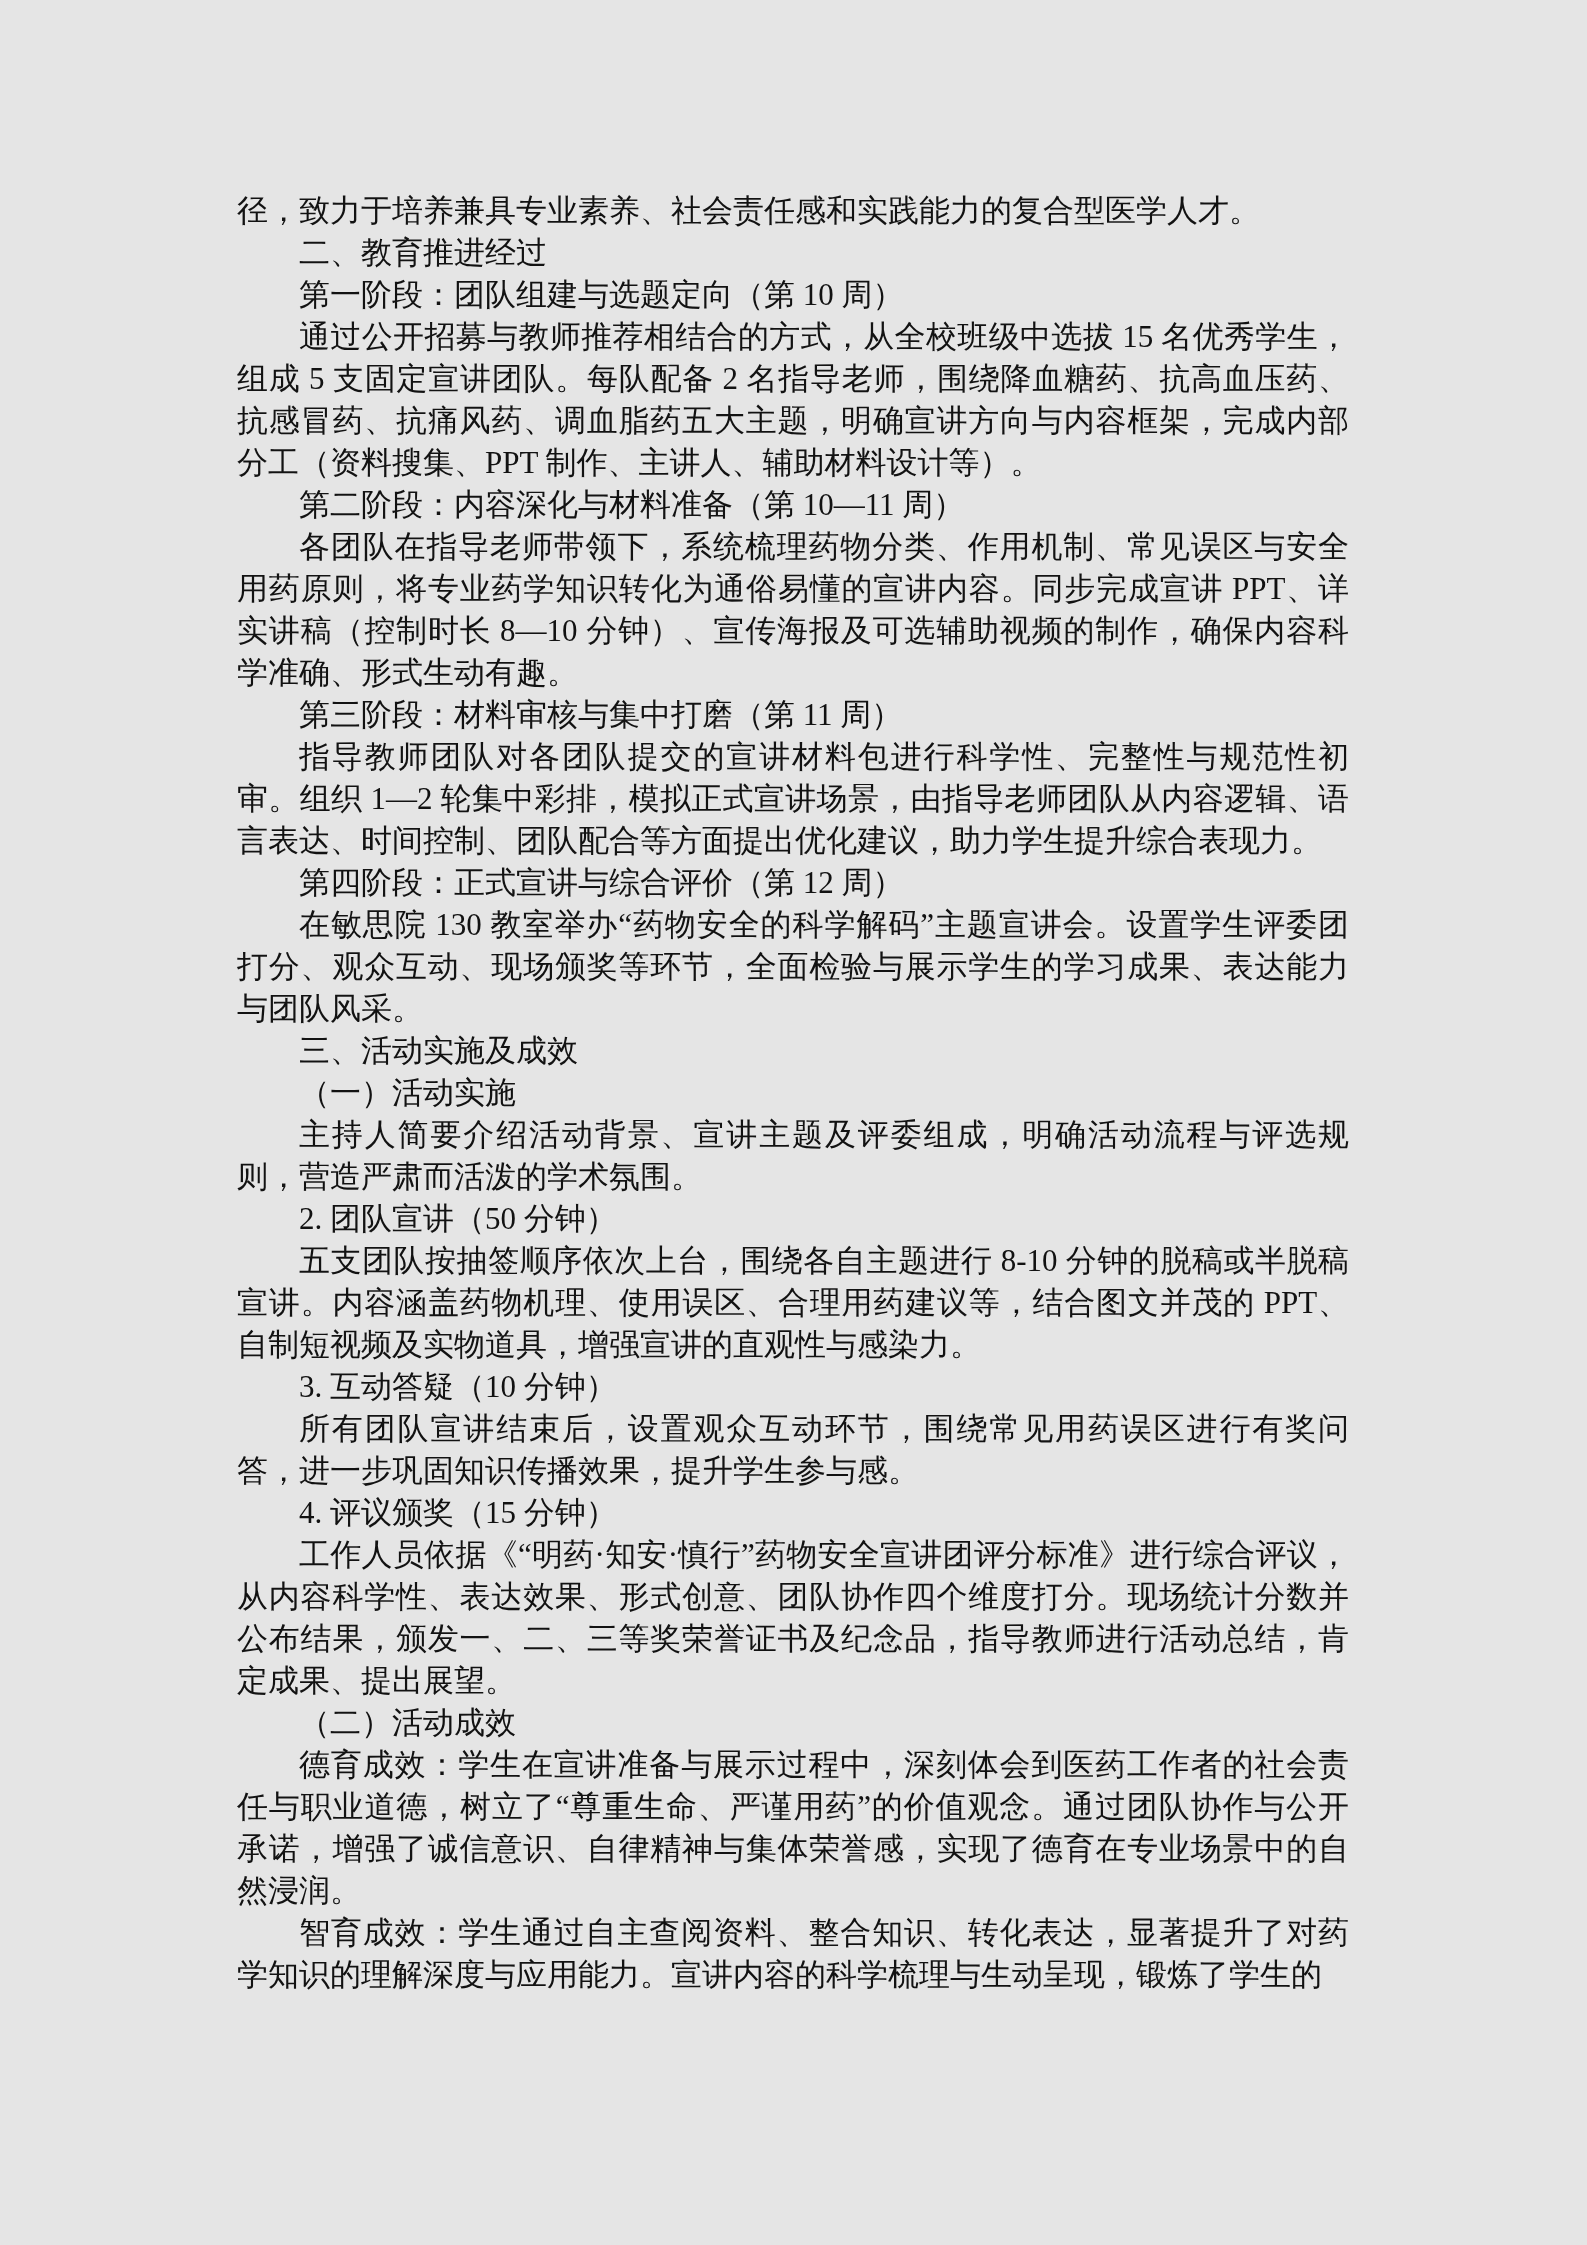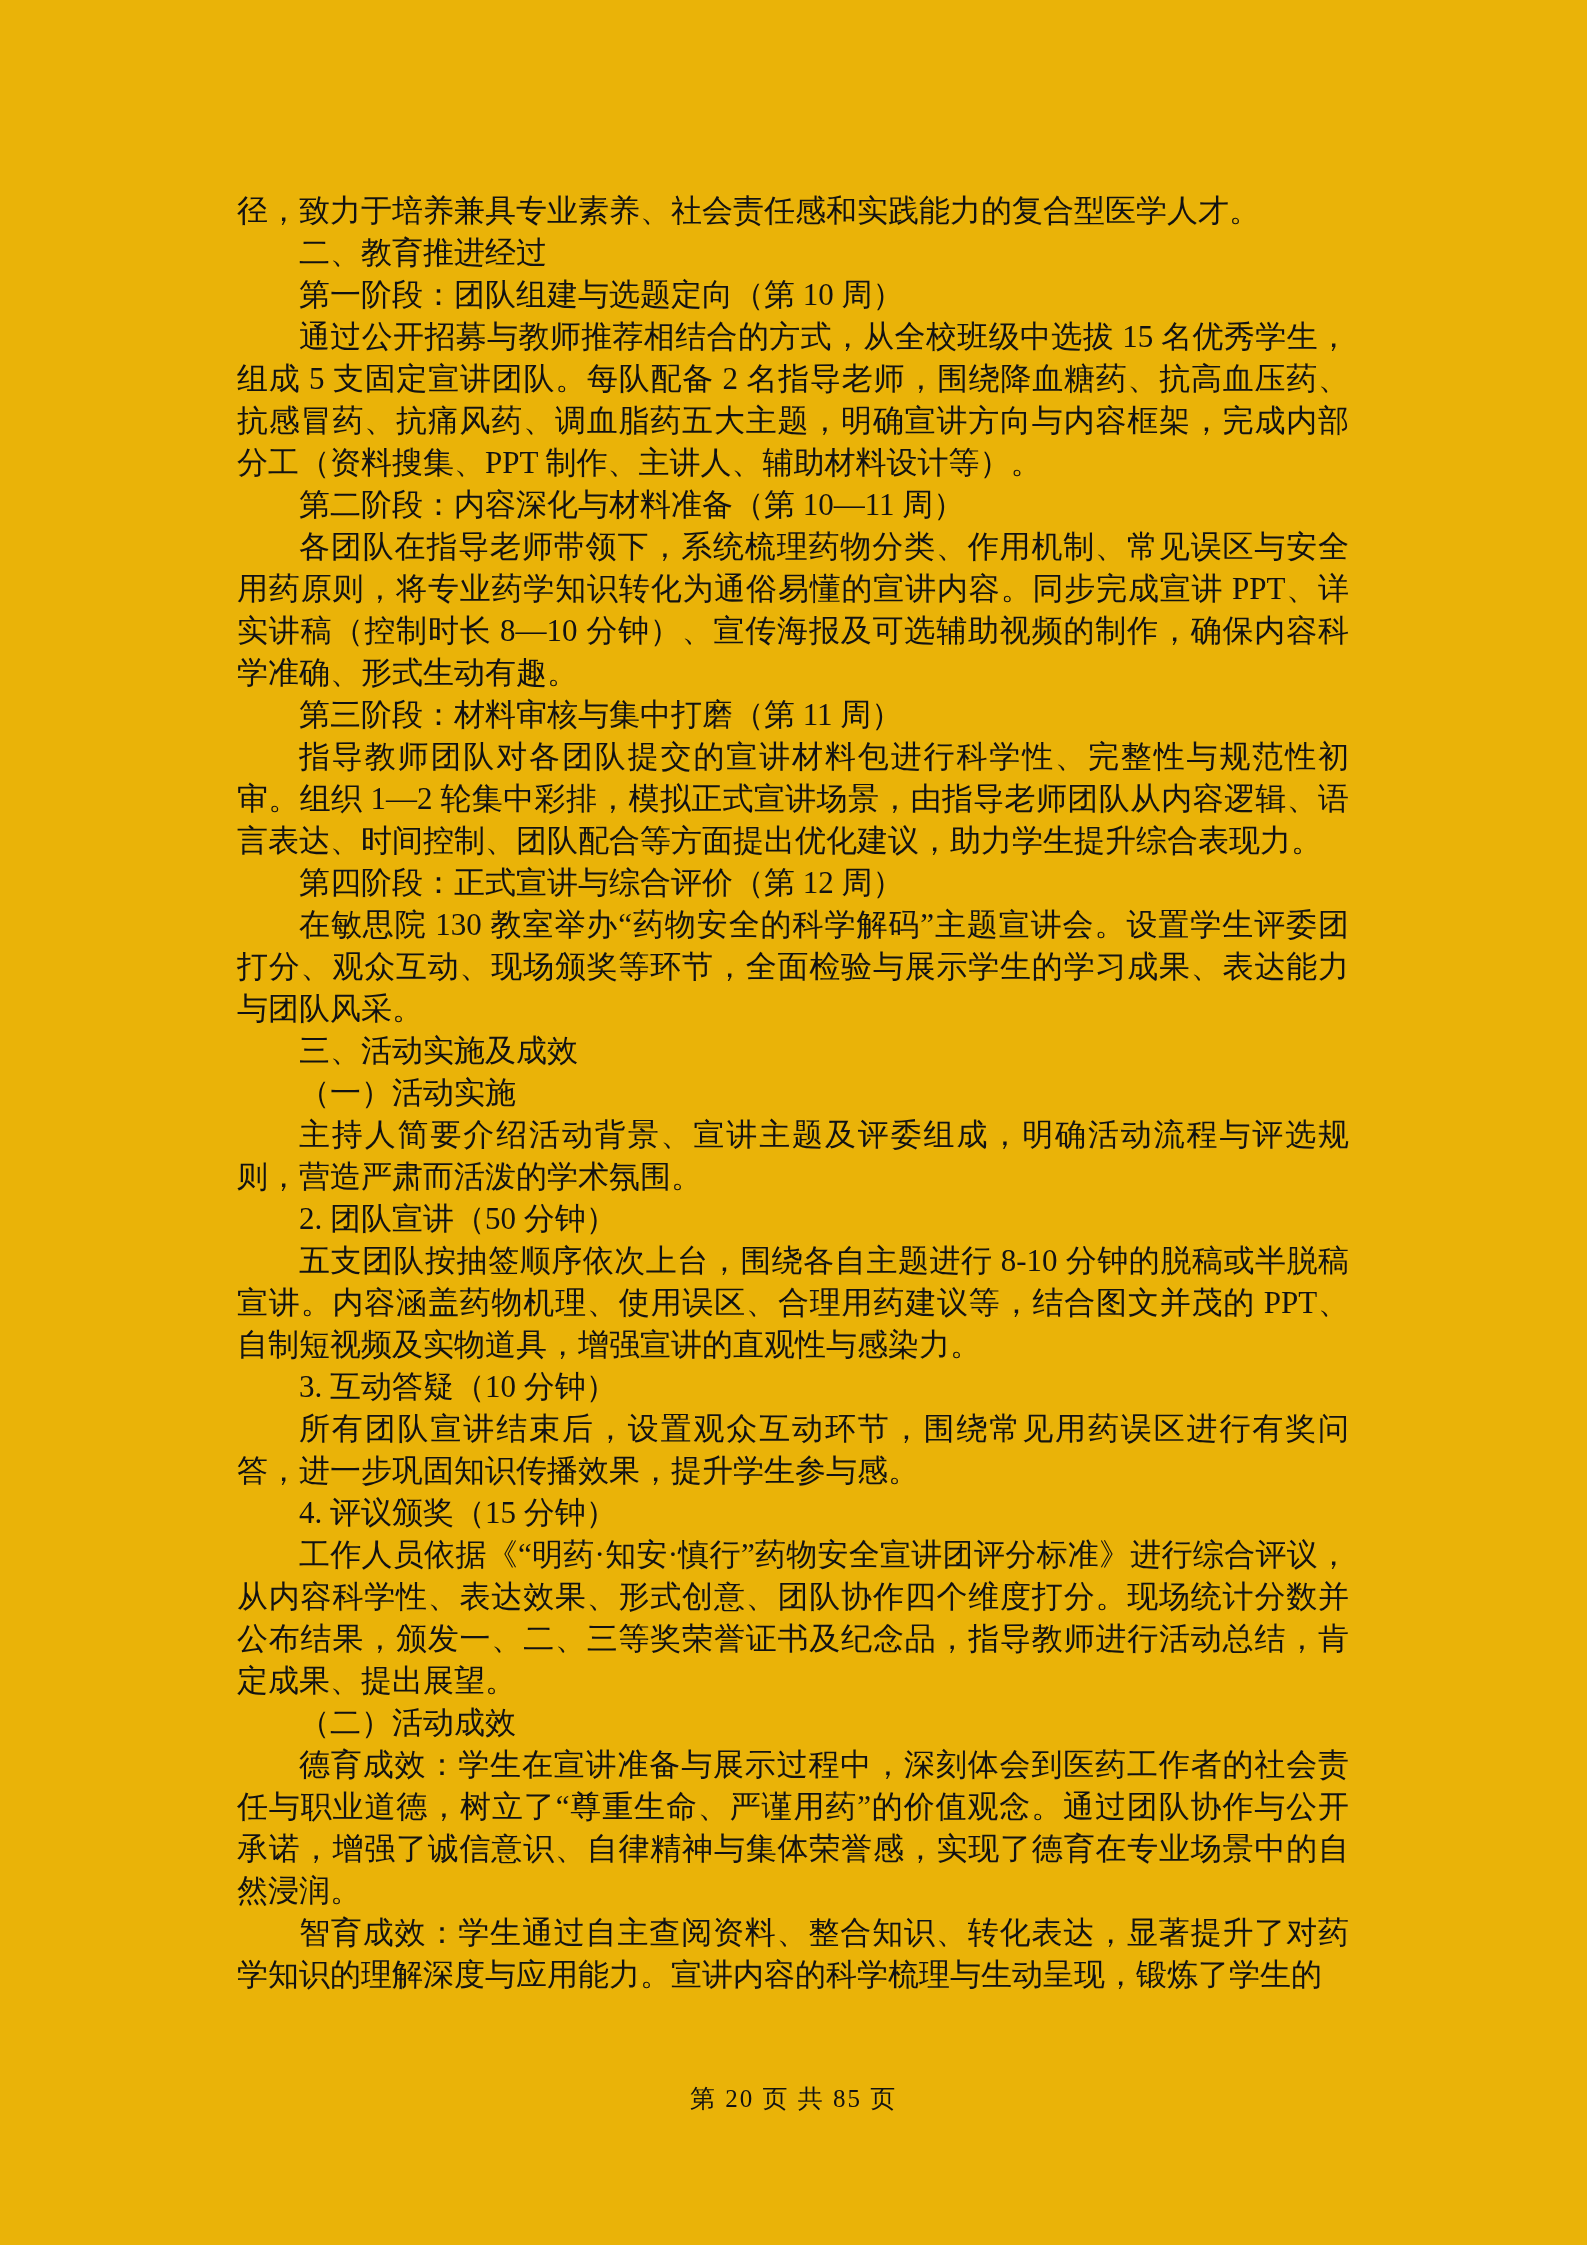--- a/index.html
+++ b/index.html
@@ -4,21 +4,21 @@
 <style>
   html, body {
     margin: 0;
     padding: 0;
     background: #ffffff;
   }
   .page {
     position: relative;
     width: 1587px;
     height: 2245px;
-    background: #eab308;
+    background: #e5e5e5;
     overflow: hidden;
     font-family: "Liberation Serif", "DejaVu Serif", serif;
     color: #121212;
   }
   .content {
     position: absolute;
     left: 237px;
     top: 190px;
     width: 1112px;
     font-size: 31px;
@@ -69,16 +69,13 @@
       <p class="block block-para">2. 团队宣讲（50 分钟）</p>
       <p class="block block-para">五支团队按抽签顺序依次上台，围绕各自主题进行 8-10 分钟的脱稿或半脱稿宣讲。内容涵盖药物机理、使用误区、合理用药建议等，结合图文并茂的 PPT、自制短视频及实物道具，增强宣讲的直观性与感染力。</p>
       <p class="block block-para">3. 互动答疑（10 分钟）</p>
       <p class="block block-para">所有团队宣讲结束后，设置观众互动环节，围绕常见用药误区进行有奖问答，进一步巩固知识传播效果，提升学生参与感。</p>
       <p class="block block-para">4. 评议颁奖（15 分钟）</p>
       <p class="block block-para">工作人员依据《“明药·知安·慎行”药物安全宣讲团评分标准》进行综合评议，从内容科学性、表达效果、形式创意、团队协作四个维度打分。现场统计分数并公布结果，颁发一、二、三等奖荣誉证书及纪念品，指导教师进行活动总结，肯定成果、提出展望。</p>
       <p class="block block-heading">（二）活动成效</p>
       <p class="block block-para">德育成效：学生在宣讲准备与展示过程中，深刻体会到医药工作者的社会责任与职业道德，树立了“尊重生命、严谨用药”的价值观念。通过团队协作与公开承诺，增强了诚信意识、自律精神与集体荣誉感，实现了德育在专业场景中的自然浸润。</p>
       <p class="block block-para">智育成效：学生通过自主查阅资料、整合知识、转化表达，显著提升了对药学知识的理解深度与应用能力。宣讲内容的科学梳理与生动呈现，锻炼了学生的</p>
     </div>
-  <div class="footer">
-    <span>第 20 页 共 85 页</span>
-  </div>
 </div>
 
 </body></html>

